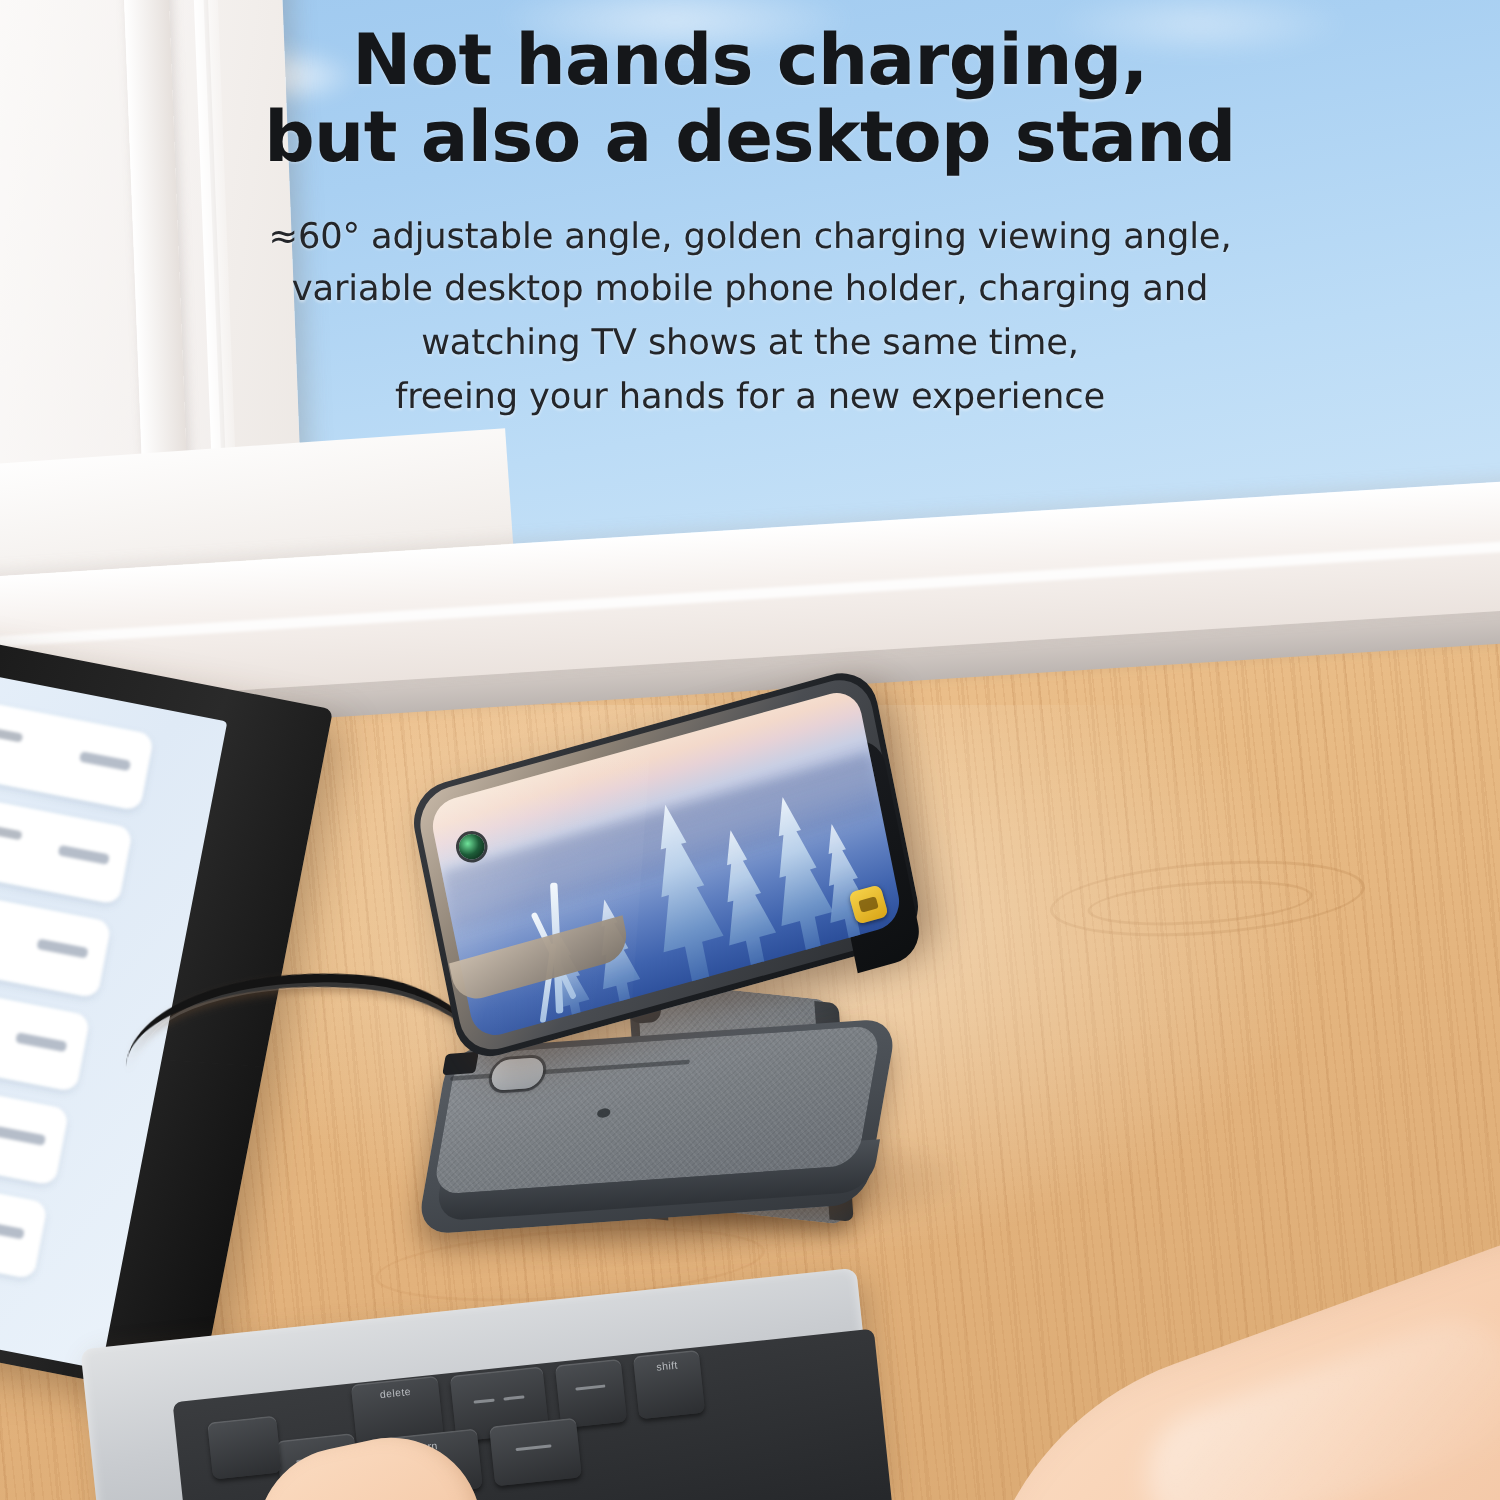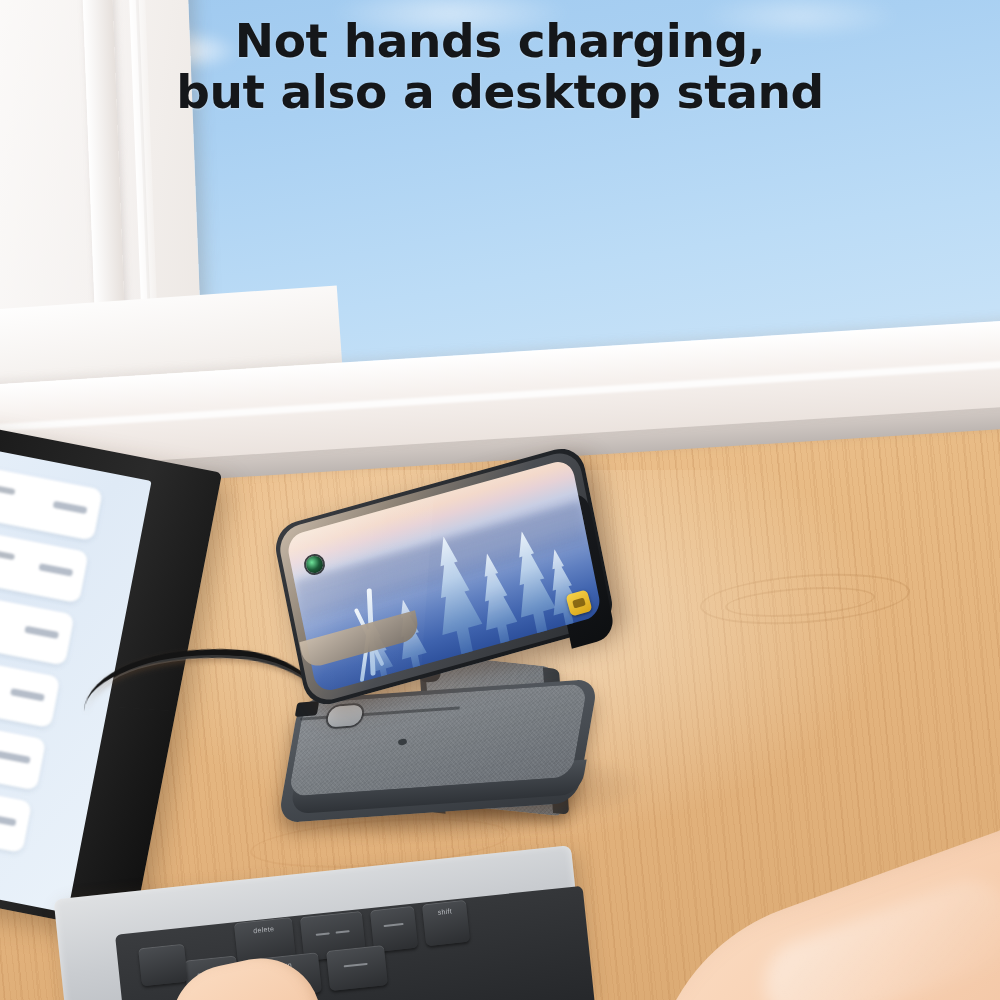--- a/index.html
+++ b/index.html
@@ -556,15 +556,21 @@
   <div class="hand-finger"></div>
 
   <div class="arm"></div>
   <div class="arm-hl"></div>
 
   <div class="copy">
     <div class="headline">
       <span class="l1">Not hands charging,</span>
       <span class="l2">but also a desktop stand</span>
     </div>
+    <div class="subcopy">
+      <span class="sl">≈60° adjustable angle, golden charging viewing angle,</span>
+      <span class="sl">variable desktop mobile phone holder, charging and</span>
+      <span class="sl">watching TV shows at the same time,</span>
+      <span class="sl">freeing your hands for a new experience</span>
+    </div>
   </div>
 
 </div>
 
 </body></html>

